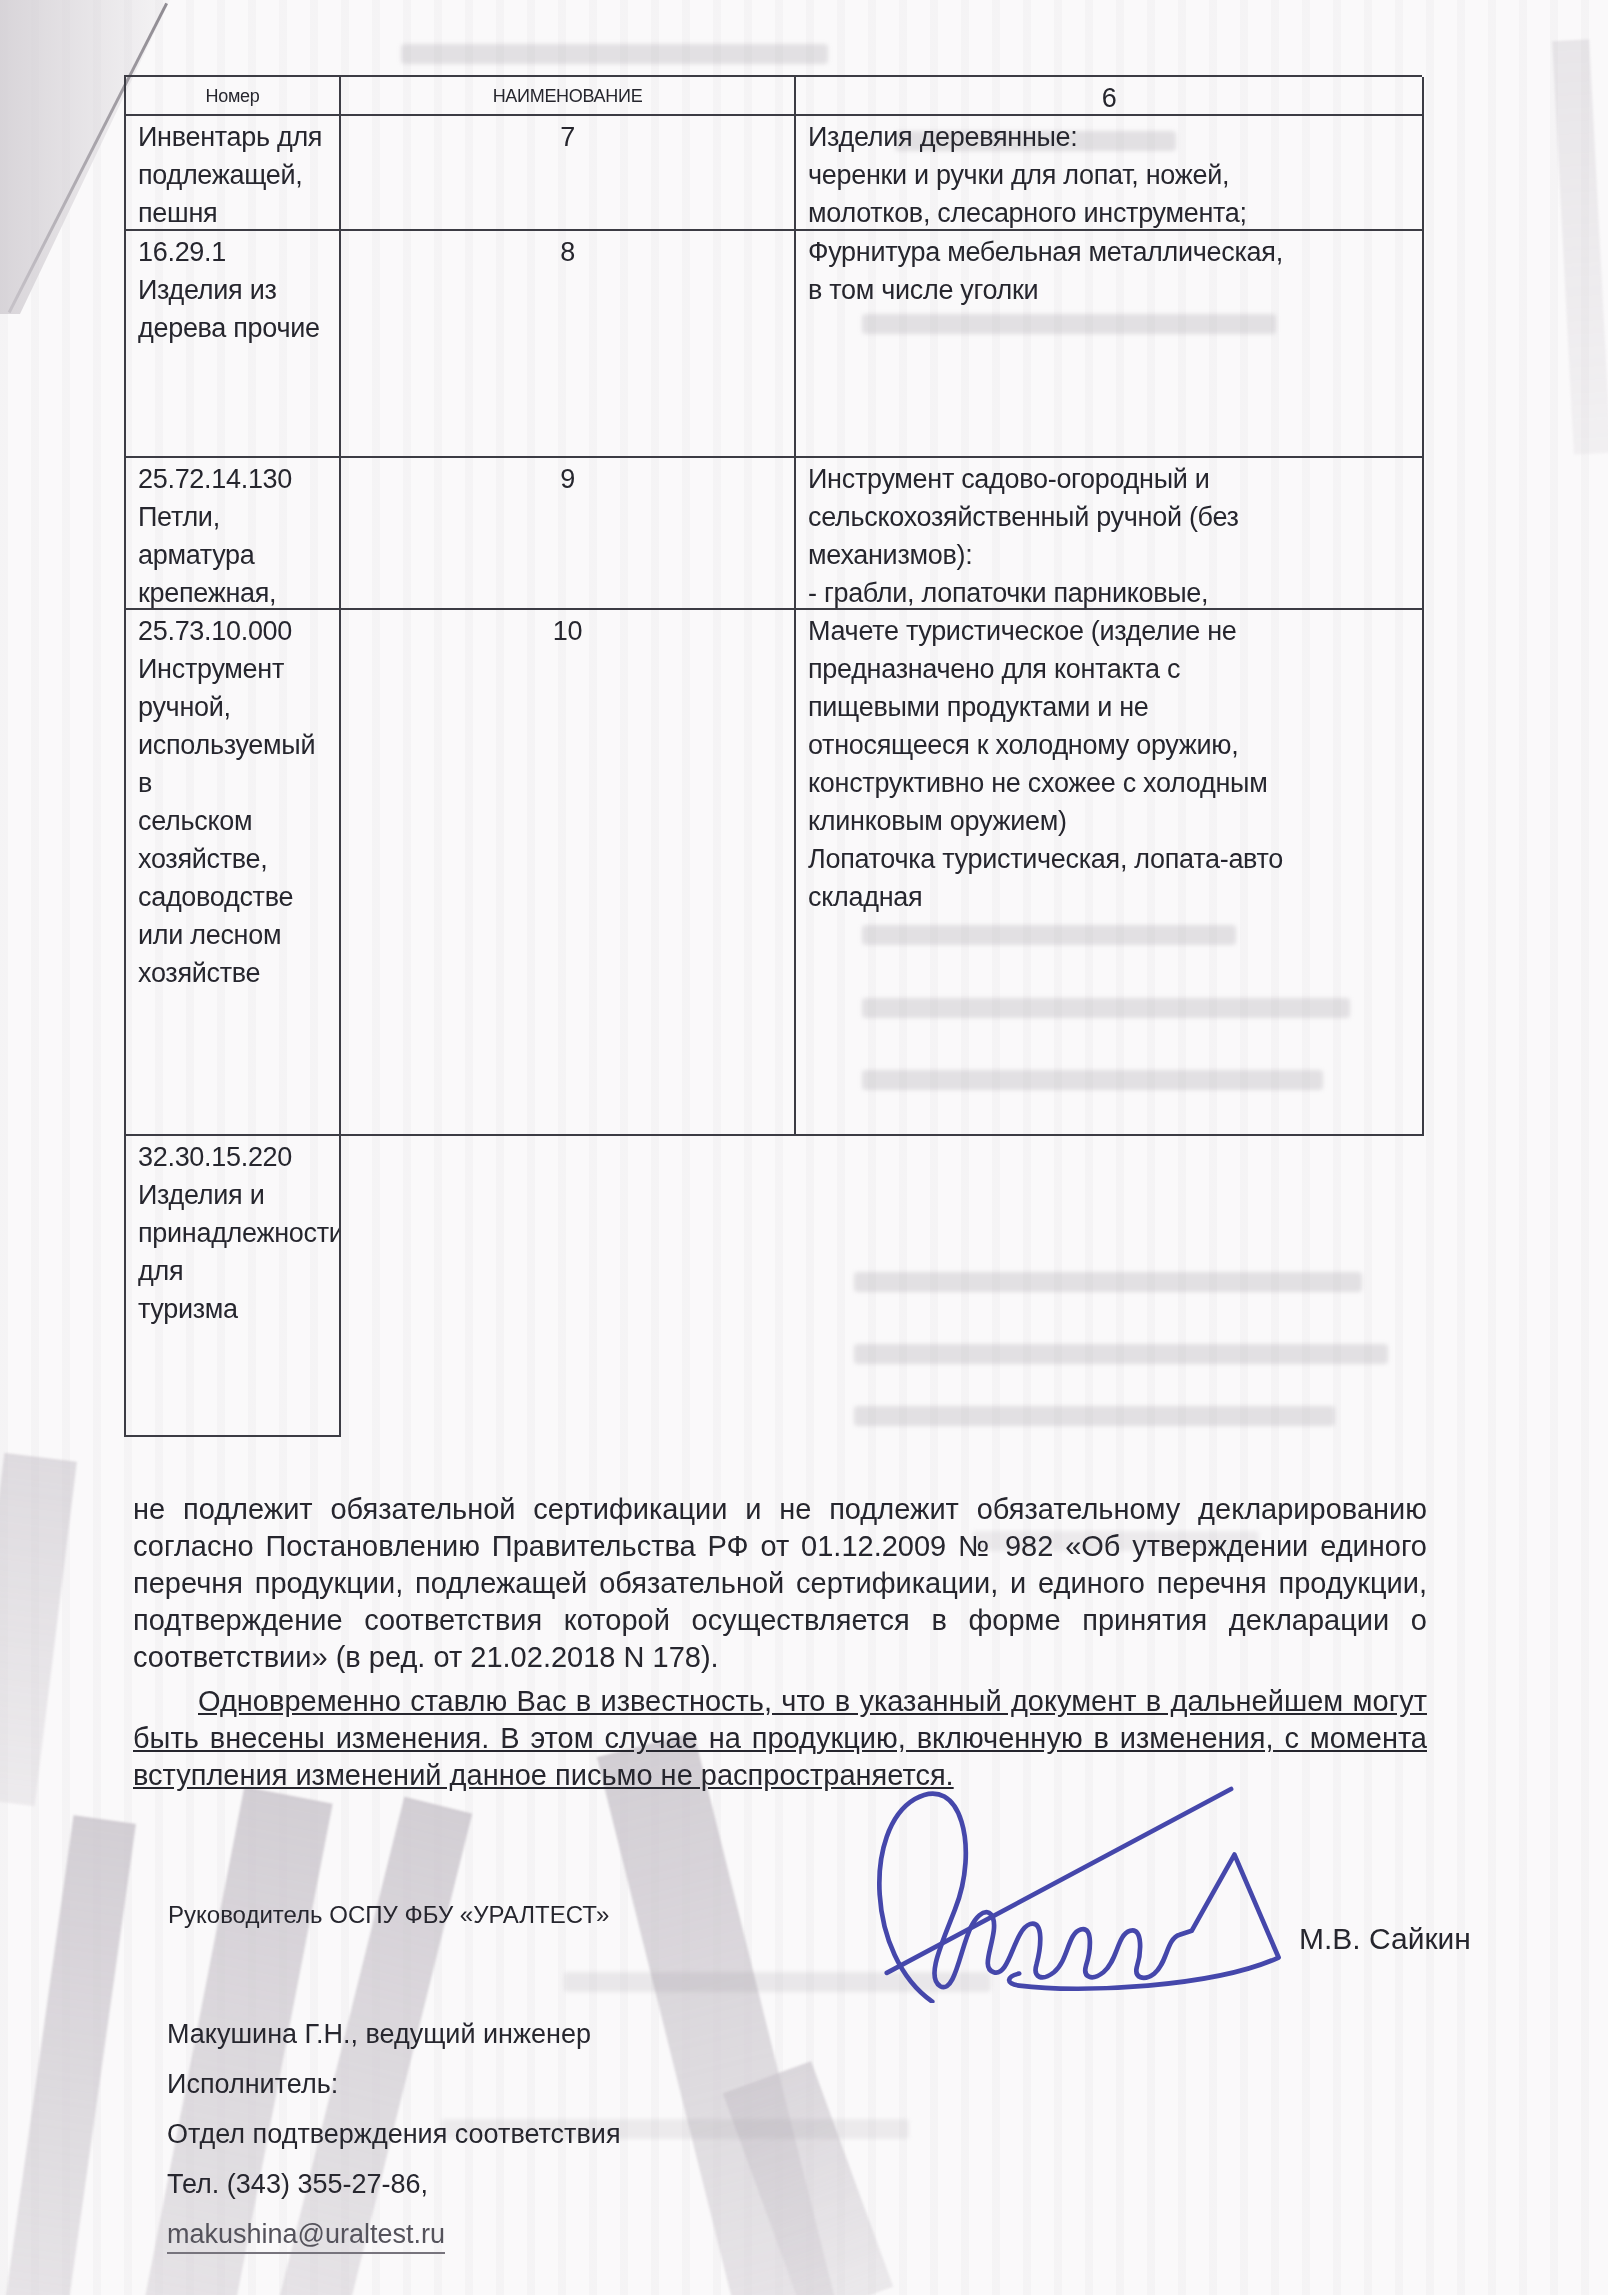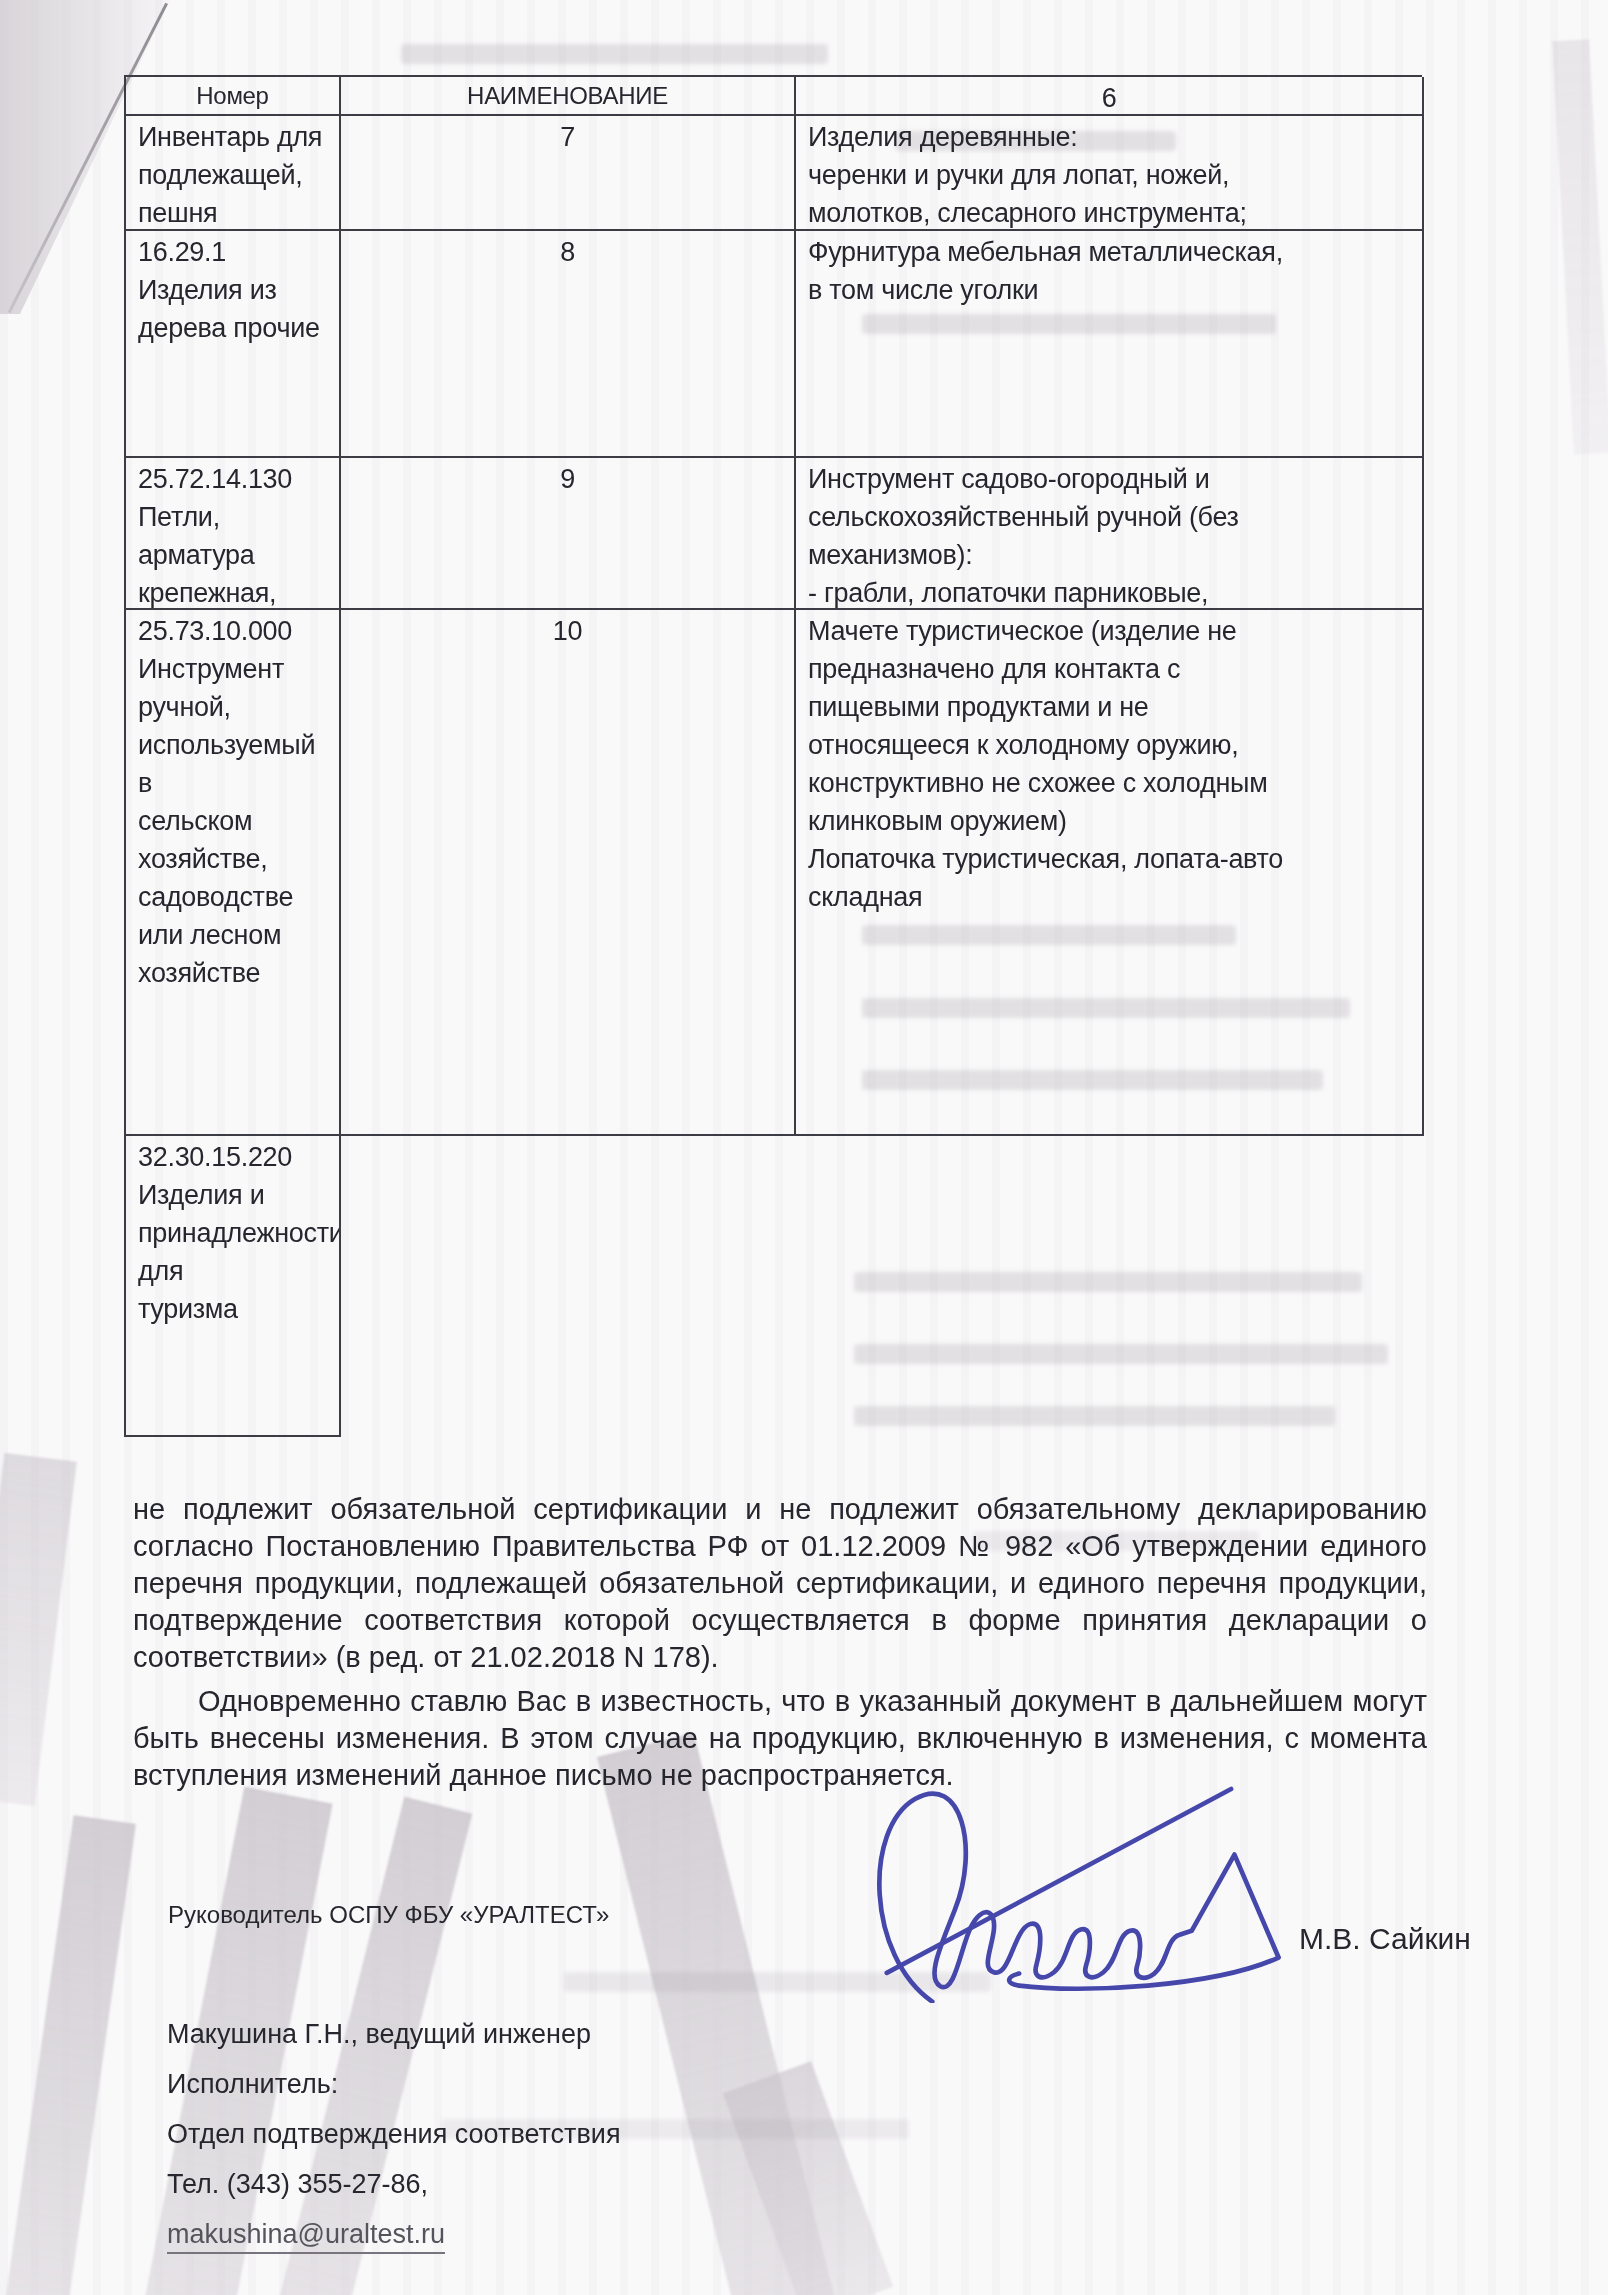--- a/index.html
+++ b/index.html
@@ -38,28 +38,28 @@
   .cell{
     border-right:2px solid var(--bd);
     border-bottom:2.7px solid var(--bd);
     box-sizing:border-box;
     font-size:27px;line-height:38px;letter-spacing:-0.3px;
     overflow:hidden;white-space:pre-line;
     padding:2px 6.7px 0 12px;
   }
   .cell.num{text-align:center;padding-left:0;padding-right:0;font-size:27px;}
   .cell.hc{display:flex;align-items:center;justify-content:center;
-    white-space:nowrap;padding:0;font-size:24px;}
+    white-space:nowrap;padding:0;font-size:18px;}
   
   .bodytext{
     position:absolute;left:126px;top:1484px;width:1308px;
     font-size:29px;line-height:37px;text-align:justify;
   }
   .bodytext p{margin:7px;}
-  .bodytext p.indent{text-indent:65px;}
+  .bodytext p.indent{text-indent:65px;text-decoration:underline;}
   
   .sig-title{position:absolute;left:168px;top:1901px;font-size:24px;white-space:nowrap;}
   .signer-name{position:absolute;left:1299px;top:1922px;font-size:30px;white-space:nowrap;}
   .sig-svg{position:absolute;left:840px;top:1769px;width:468px;height:234px;}
   .executor{position:absolute;left:167px;top:2009px;font-size:27px;line-height:50px;}
   .executor .email{display:inline-block;color:#55535c;line-height:32px;
     border-bottom:2px solid #77747d;padding-bottom:2px;}
 </style>
 </head>
 <body>

